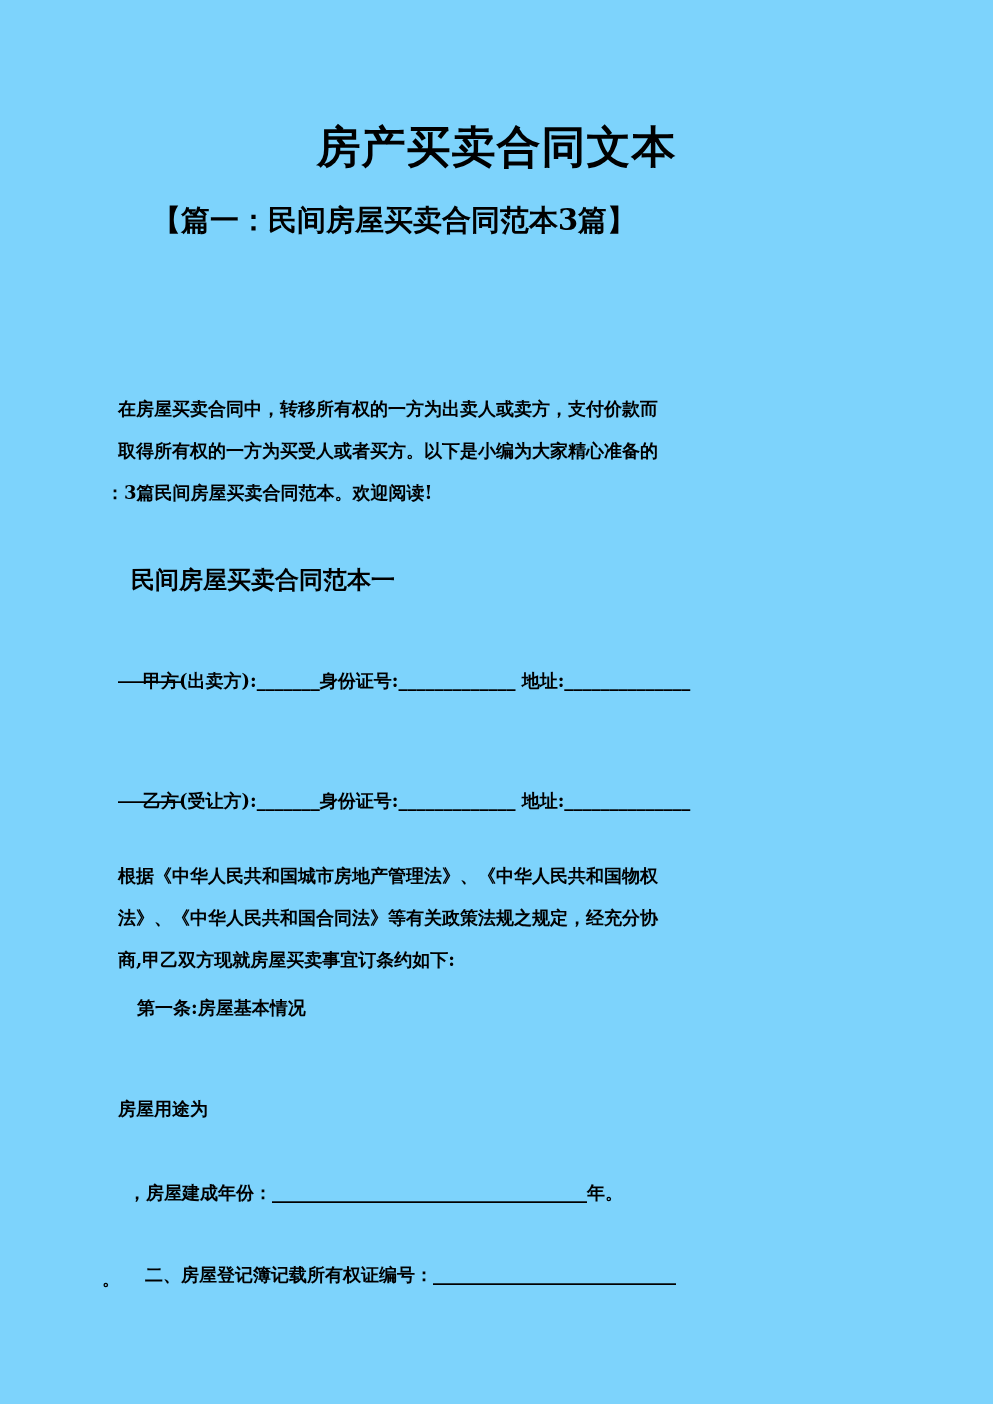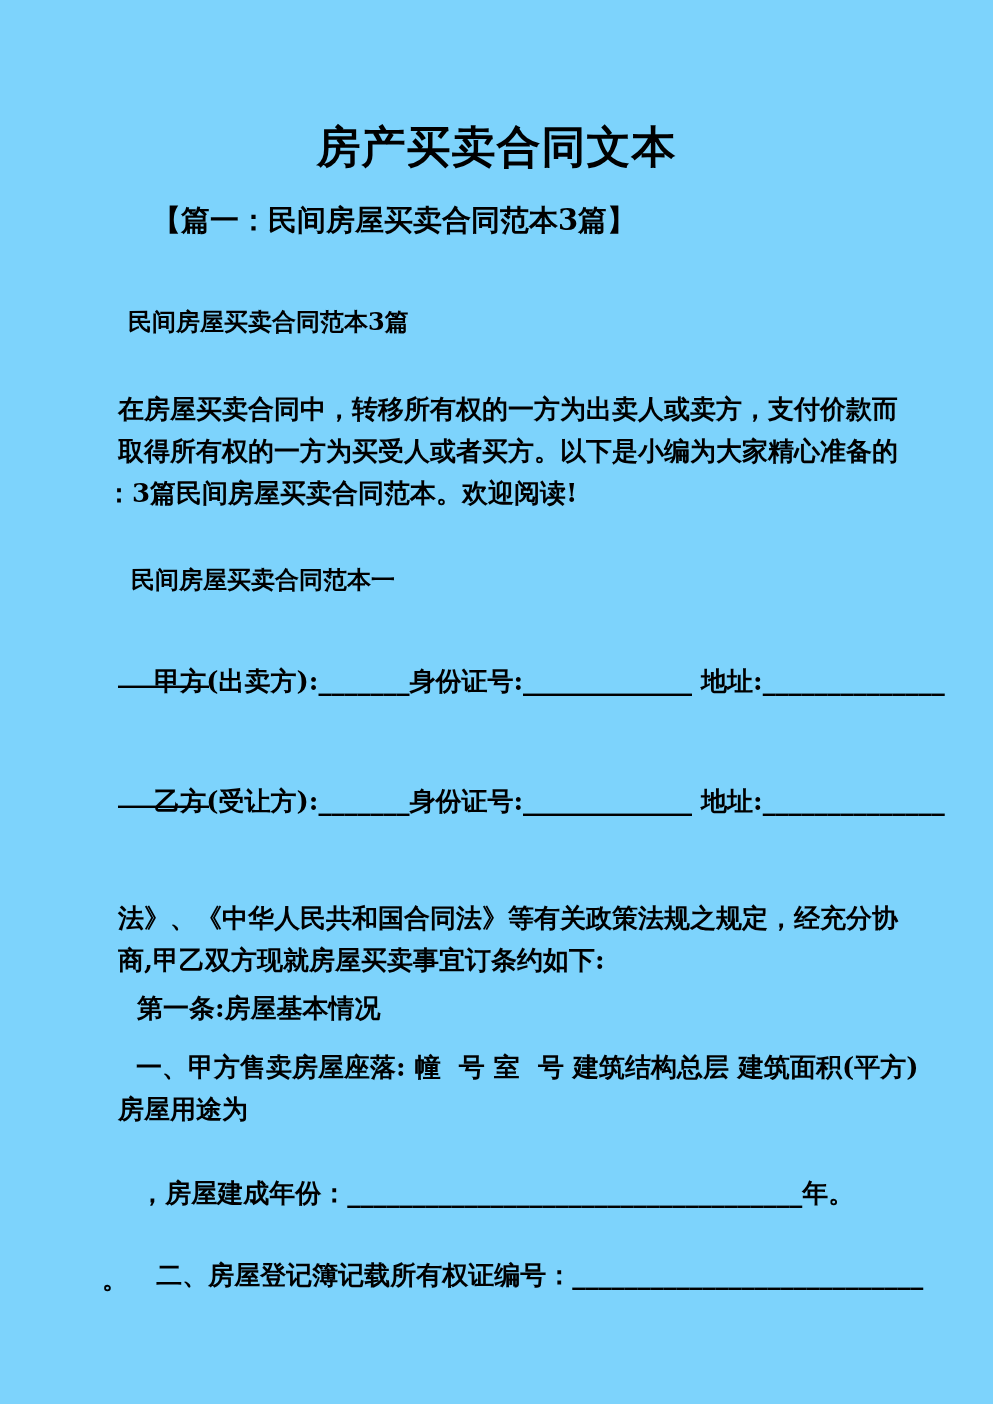--- a/index.html
+++ b/index.html
@@ -33,64 +33,63 @@
   }
   .doc-subtitle {
     left: 0;
     top: 192px;
     width: 788px;
     text-align: center;
     font-size: 29px;
     line-height: 56px;
   }
   .body-text {
-    font-size: 26px;
+    font-size: 18px;
     line-height: 42px;
   }
   .heading-sm {
     font-size: 24px;
     line-height: 40px;
   }
   .blank {
     letter-spacing: 0;
   }
 </style>
 </head>
 <body>
 
 <div class="page">
 
   <div class="abs doc-title">房产买卖合同文本</div>
 
   <div class="abs doc-subtitle">【篇一：民间房屋买卖合同范本3篇】</div>
 
-  <div class="abs heading-sm" style="left:128px; top:302px;">民间房屋买卖合同范本3篇</div>
 
   <div class="abs body-text" style="left:118px; top:388px;">在房屋买卖合同中，转移所有权的一方为出卖人或卖方，支付价款而</div>
   <div class="abs body-text" style="left:118px; top:430px;">取得所有权的一方为买受人或者买方。以下是小编为大家精心准备的</div>
   <div class="abs body-text" style="left:106px; top:472px;">：3篇民间房屋买卖合同范本。欢迎阅读!</div>
 
   <div class="abs heading-sm" style="left:131px; top:528px;margin-top:32px;">民间房屋买卖合同范本一</div>
 
   <div class="abs body-text" style="left:118px; top:618px;">
     <span>甲方(出卖方):</span><span class="blank">_______</span><span>身份证号:</span><span class="blank">_____________</span><span> 地址:</span><span class="blank">______________</span>
   </div>
   <div class="abs body-text blank" style="left:118px; top:652px;">_______</div>
 
   <div class="abs body-text" style="left:118px; top:738px;">
     <span>乙方(受让方):</span><span class="blank">_______</span><span>身份证号:</span><span class="blank">_____________</span><span> 地址:</span><span class="blank">______________</span>
   </div>
   <div class="abs body-text blank" style="left:118px; top:772px;">_______</div>
 
+  <div class="abs body-text" style="left:118px; top:855px;">根据《中华人民共和国城市房地产管理法》、《中华人民共和国物权</div>
   <div class="abs body-text" style="left:118px; top:897px;">法》、《中华人民共和国合同法》等有关政策法规之规定，经充分协</div>
   <div class="abs body-text" style="left:118px; top:939px;">商,甲乙双方现就房屋买卖事宜订条约如下:</div>
 
   <div class="abs body-text" style="left:137px; top:987px;">第一条:房屋基本情况</div>
 
-  <div class="abs body-text" style="left:136px; top:1046px;">一、甲方售卖房屋座落: 幢  号 室  号 建筑结构总层 建筑面积(平方)</div>
   <div class="abs body-text" style="left:118px; top:1088px;">房屋用途为</div>
   <div class="abs body-text" style="left:120px; top:1212px;">
     <span>二、房屋登记簿记载所有权证编号：</span><span class="blank">___________________________</span>
   </div>
 
   <div class="abs body-text" style="left:103px; top:1130px;">
     <span>，房屋建成年份：</span><span class="blank">___________________________________</span><span>年。</span>
   </div>
   <div class="abs body-text" style="left:102px; top:1258px;">。</div>
 

